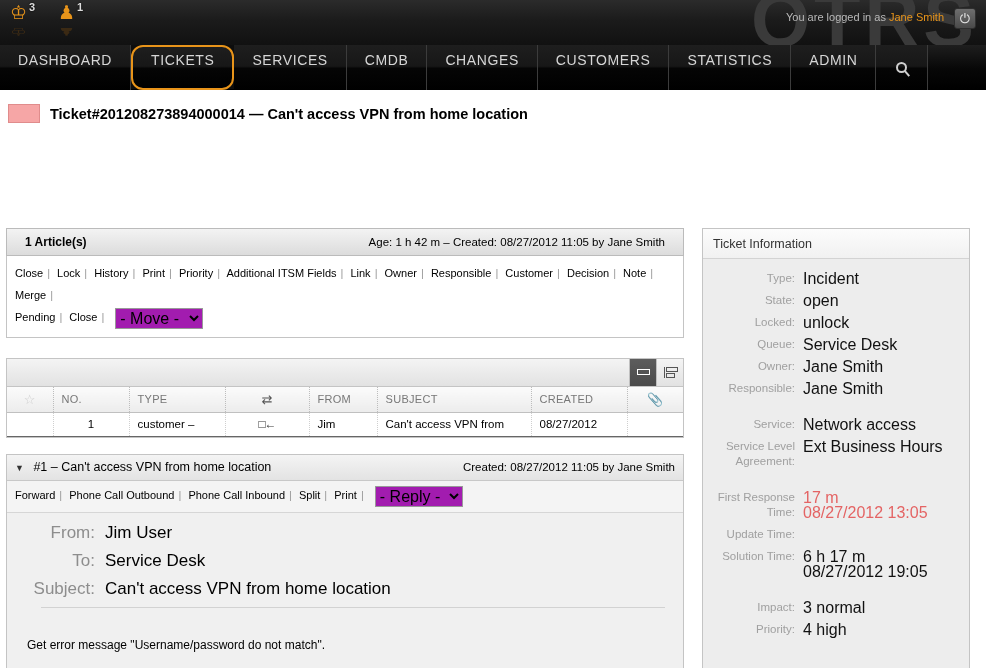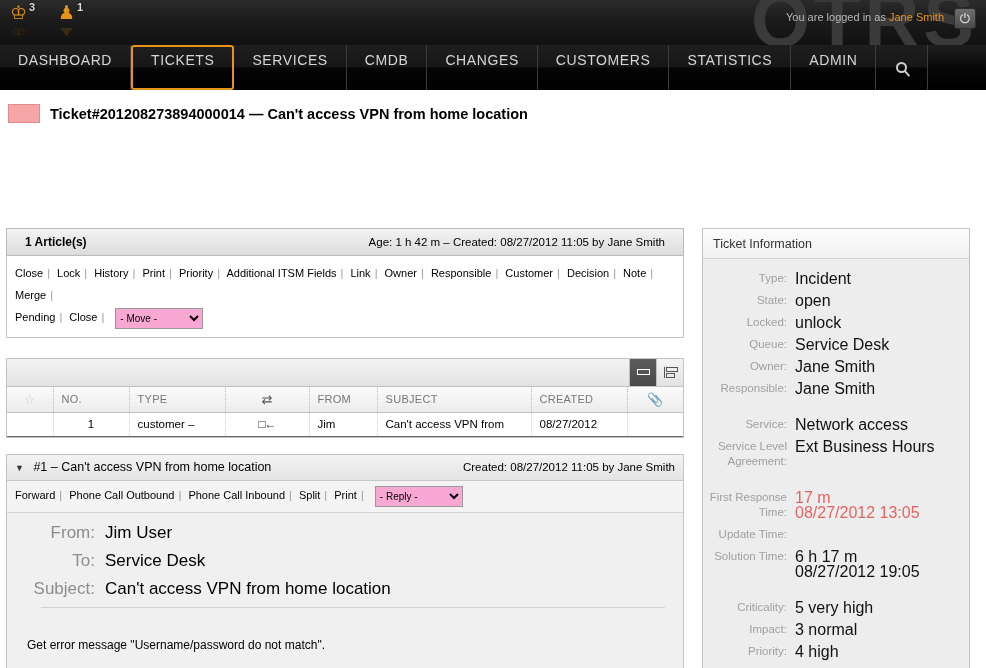--- a/index.html
+++ b/index.html
@@ -108,21 +108,21 @@
     font-size: 14px;
     letter-spacing: .6px;
     background: linear-gradient(to bottom, #1e1e1e 0%, #171717 47%, #050505 52%, #000 100%);
     border-right: 1px solid #3c3c3c;
     cursor: pointer;
     height: 45px;
     padding-bottom: 16px;
   }
   .nav-item.active {
     border: 2px solid #e8941a;
-    border-radius: 3px;
+    border-radius: 12px;
     background: linear-gradient(to bottom, #1e1e1e 0%, #171717 47%, #050505 52%, #000 100%);
   }
   .nav-item.search-item { padding: 0 20px; }
   .nav-spacer { flex: 1; background: linear-gradient(to bottom, #1e1e1e 0%, #070707 55%, #000 100%); }
   .magnifier {
     display: inline-block;
     width: 11px; height: 11px;
     border: 2px solid #cfcfcf;
     border-radius: 50%;
     position: relative;
@@ -193,25 +193,25 @@
     line-height: 22px;
   }
   .action-bar a {
     color: #000;
     text-decoration: none;
     cursor: pointer;
   }
   .sep { color: #999; margin: 0 4px; }
   select.mini {
     font-family: "Liberation Sans", sans-serif;
-    font-size: 10px;
+    font-size: 16px;
     height: 21px;
     width: 88px;
     border: 1px solid #999;
-    background: #f9a8d4;
+    background: #a21caf;
     vertical-align: middle;
     margin-left: 4px;
   }
 
   
   .table-block {
     margin-top: 20px;
     border: 1px solid #c4c4c4;
     background: #fff;
   }
@@ -345,21 +345,21 @@
     border-bottom: 1px solid #d3d3d3;
     display: flex;
     align-items: center;
     padding-left: 10px;
     font-size: 12.5px;
     color: #333;
   }
   .sidebar-body { padding: 12px 8px 10px 0; }
   .si-row { display: flex; margin-bottom: 7px; }
   .si-label {
-    width: 92px;
+    width: 100px;
     text-align: right;
     padding-right: 8px;
     color: #a0a0a0;
     font-size: 11.5px;
     line-height: 15px;
   }
   .si-value {
     color: #111;
     font-size: 16px;
     line-height: 15px;
@@ -583,24 +583,20 @@
         <div class="si-label">Solution Time:</div>
         <div class="si-value">
           <span>6 h 17 m</span>
           <span class="l2">08/27/2012 19:05</span>
         </div>
       </div>
 
       <div class="si-gap"></div>
 
       <div class="si-row">
-        <div class="si-label">Criticality:</div>
-        <div class="si-value">5 very high</div>
-      </div>
-      <div class="si-row">
         <div class="si-label">Impact:</div>
         <div class="si-value">3 normal</div>
       </div>
       <div class="si-row">
         <div class="si-label">Priority:</div>
         <div class="si-value">4 high</div>
       </div>
 
     </div>
   </div>

